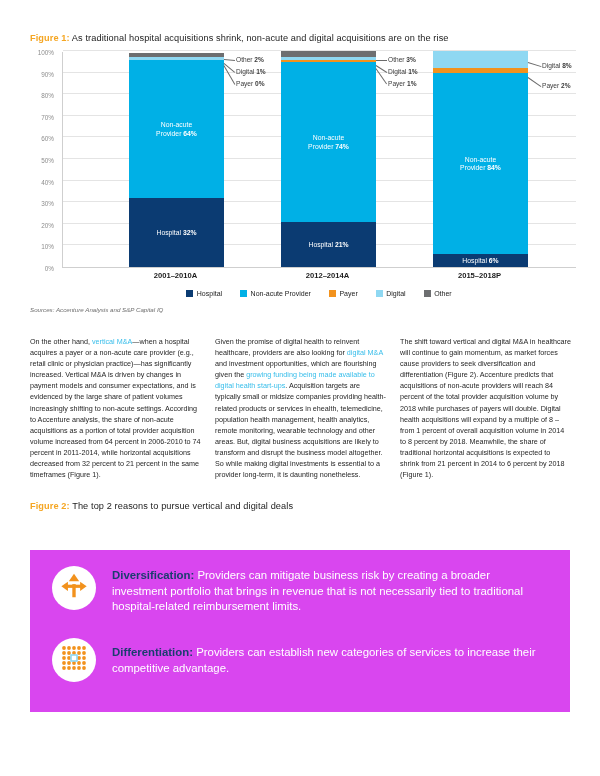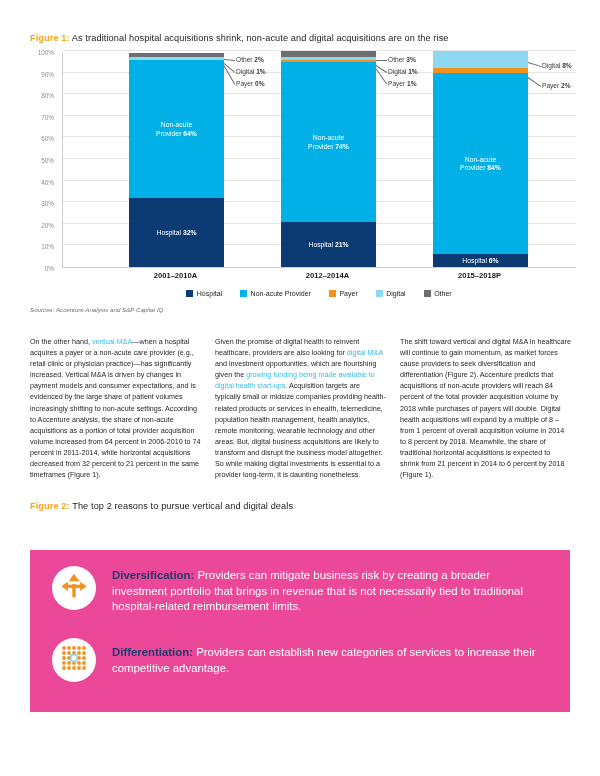--- a/index.html
+++ b/index.html
@@ -189,21 +189,21 @@
   .col p { margin: 0; }
   .hl { color: #36bdea; }
 
   
   .panel {
     position: absolute;
     left: 30px;
     top: 550px;
     width: 540px;
     height: 162px;
-    background: #ec4899;
+    background: #d946ef;
   }
   .panel-row {
     position: absolute;
     left: 22px;
     right: 22px;
     display: flex;
     align-items: flex-start;
     gap: 16px;
   }
   #panel-row-1 { top: 16px; }

